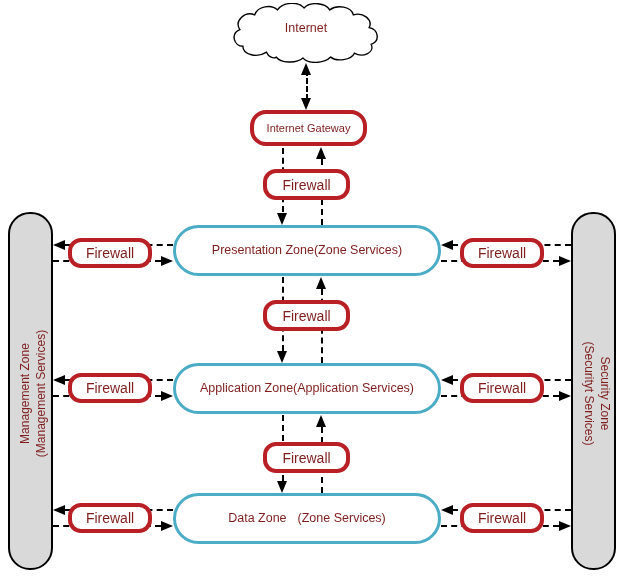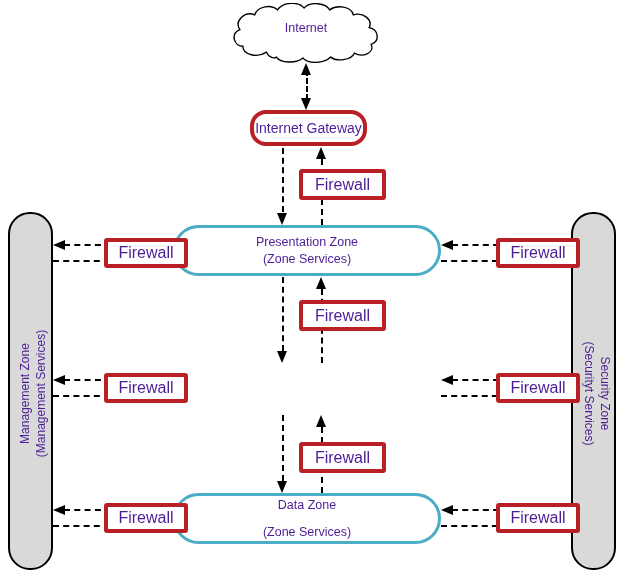--- a/index.html
+++ b/index.html
@@ -1,34 +1,34 @@
 <!DOCTYPE html>
 <html style="--firewall-border: #b92025; --zone-border: #4bacc6; --sidebar-fill: #d9d9d9; --line-color: #000000;"><head>
 <meta charset="utf-8">
 <style>
   html,body{margin:0;padding:0;background:#fff;}
   .stage{
     position:relative;width:624px;height:576px;background:#fff;overflow:hidden;
-    font-family:"Liberation Sans",sans-serif;color:#4c1d95;
+    font-family:"Liberation Sans",sans-serif;color:#7f1d1d;
   }
   .node{
     position:absolute;background:#fff;box-sizing:border-box;
     display:flex;align-items:center;justify-content:center;text-align:center;
   }
   .fw{
     border:4px solid var(--firewall-border,#b92025);
-    border-radius:3px;font-size:16px;z-index:3;margin-left:36px;
+    border-radius:13px;font-size:14px;z-index:3;
   }
   .gateway{
     border:4.5px solid var(--firewall-border,#b92025);
-    border-radius:16px;font-size:14px;z-index:3;text-align:center;
+    border-radius:16px;font-size:11px;z-index:3;text-align:center;
   }
   .zone{
     border:3px solid var(--zone-border,#4bacc6);
-    border-radius:26px;flex-direction:column;font-size:12.5px;line-height:1.3;z-index:2;
+    border-radius:26px;flex-direction:row;font-size:12.5px;line-height:1.3;z-index:2;
   }
   .sidebar{
     position:absolute;background:var(--sidebar-fill,#d9d9d9);
     border:2.5px solid #000;border-radius:22px;box-sizing:border-box;z-index:2;
   }
   .rot{
     position:absolute;left:-156.5px;top:156.5px;width:358px;height:45px;
     display:flex;flex-direction:column;align-items:center;justify-content:center;
     font-size:12px;line-height:1.3;text-align:center;
   }
@@ -82,20 +82,24 @@
   </div>
 
   <div class="vline" style="left:282px;top:277px;height:74px;"></div>
   <div class="arr down" style="left:277px;top:351px;"></div>
   <div class="vline" style="left:321px;top:289px;height:74px;"></div>
   <div class="arr up" style="left:316px;top:277px;"></div>
   <div class="node fw" style="left:263px;top:300px;width:87px;height:31px;">
     <span>Firewall</span>
   </div>
 
+  <div class="node zone" style="left:173px;top:363px;width:268px;height:51px;">
+    <span>Application Zone</span>
+    <span>(Application Services)</span>
+  </div>
 
   <div class="vline" style="left:282px;top:415px;height:66px;"></div>
   <div class="arr down" style="left:277px;top:481px;"></div>
   <div class="vline" style="left:321px;top:427px;height:66px;"></div>
   <div class="arr up" style="left:316px;top:415px;"></div>
   <div class="node fw" style="left:263px;top:442px;width:87px;height:31px;">
     <span>Firewall</span>
   </div>
 
   <div class="node zone" style="left:173px;top:493px;width:268px;height:51px;gap:11px;">

